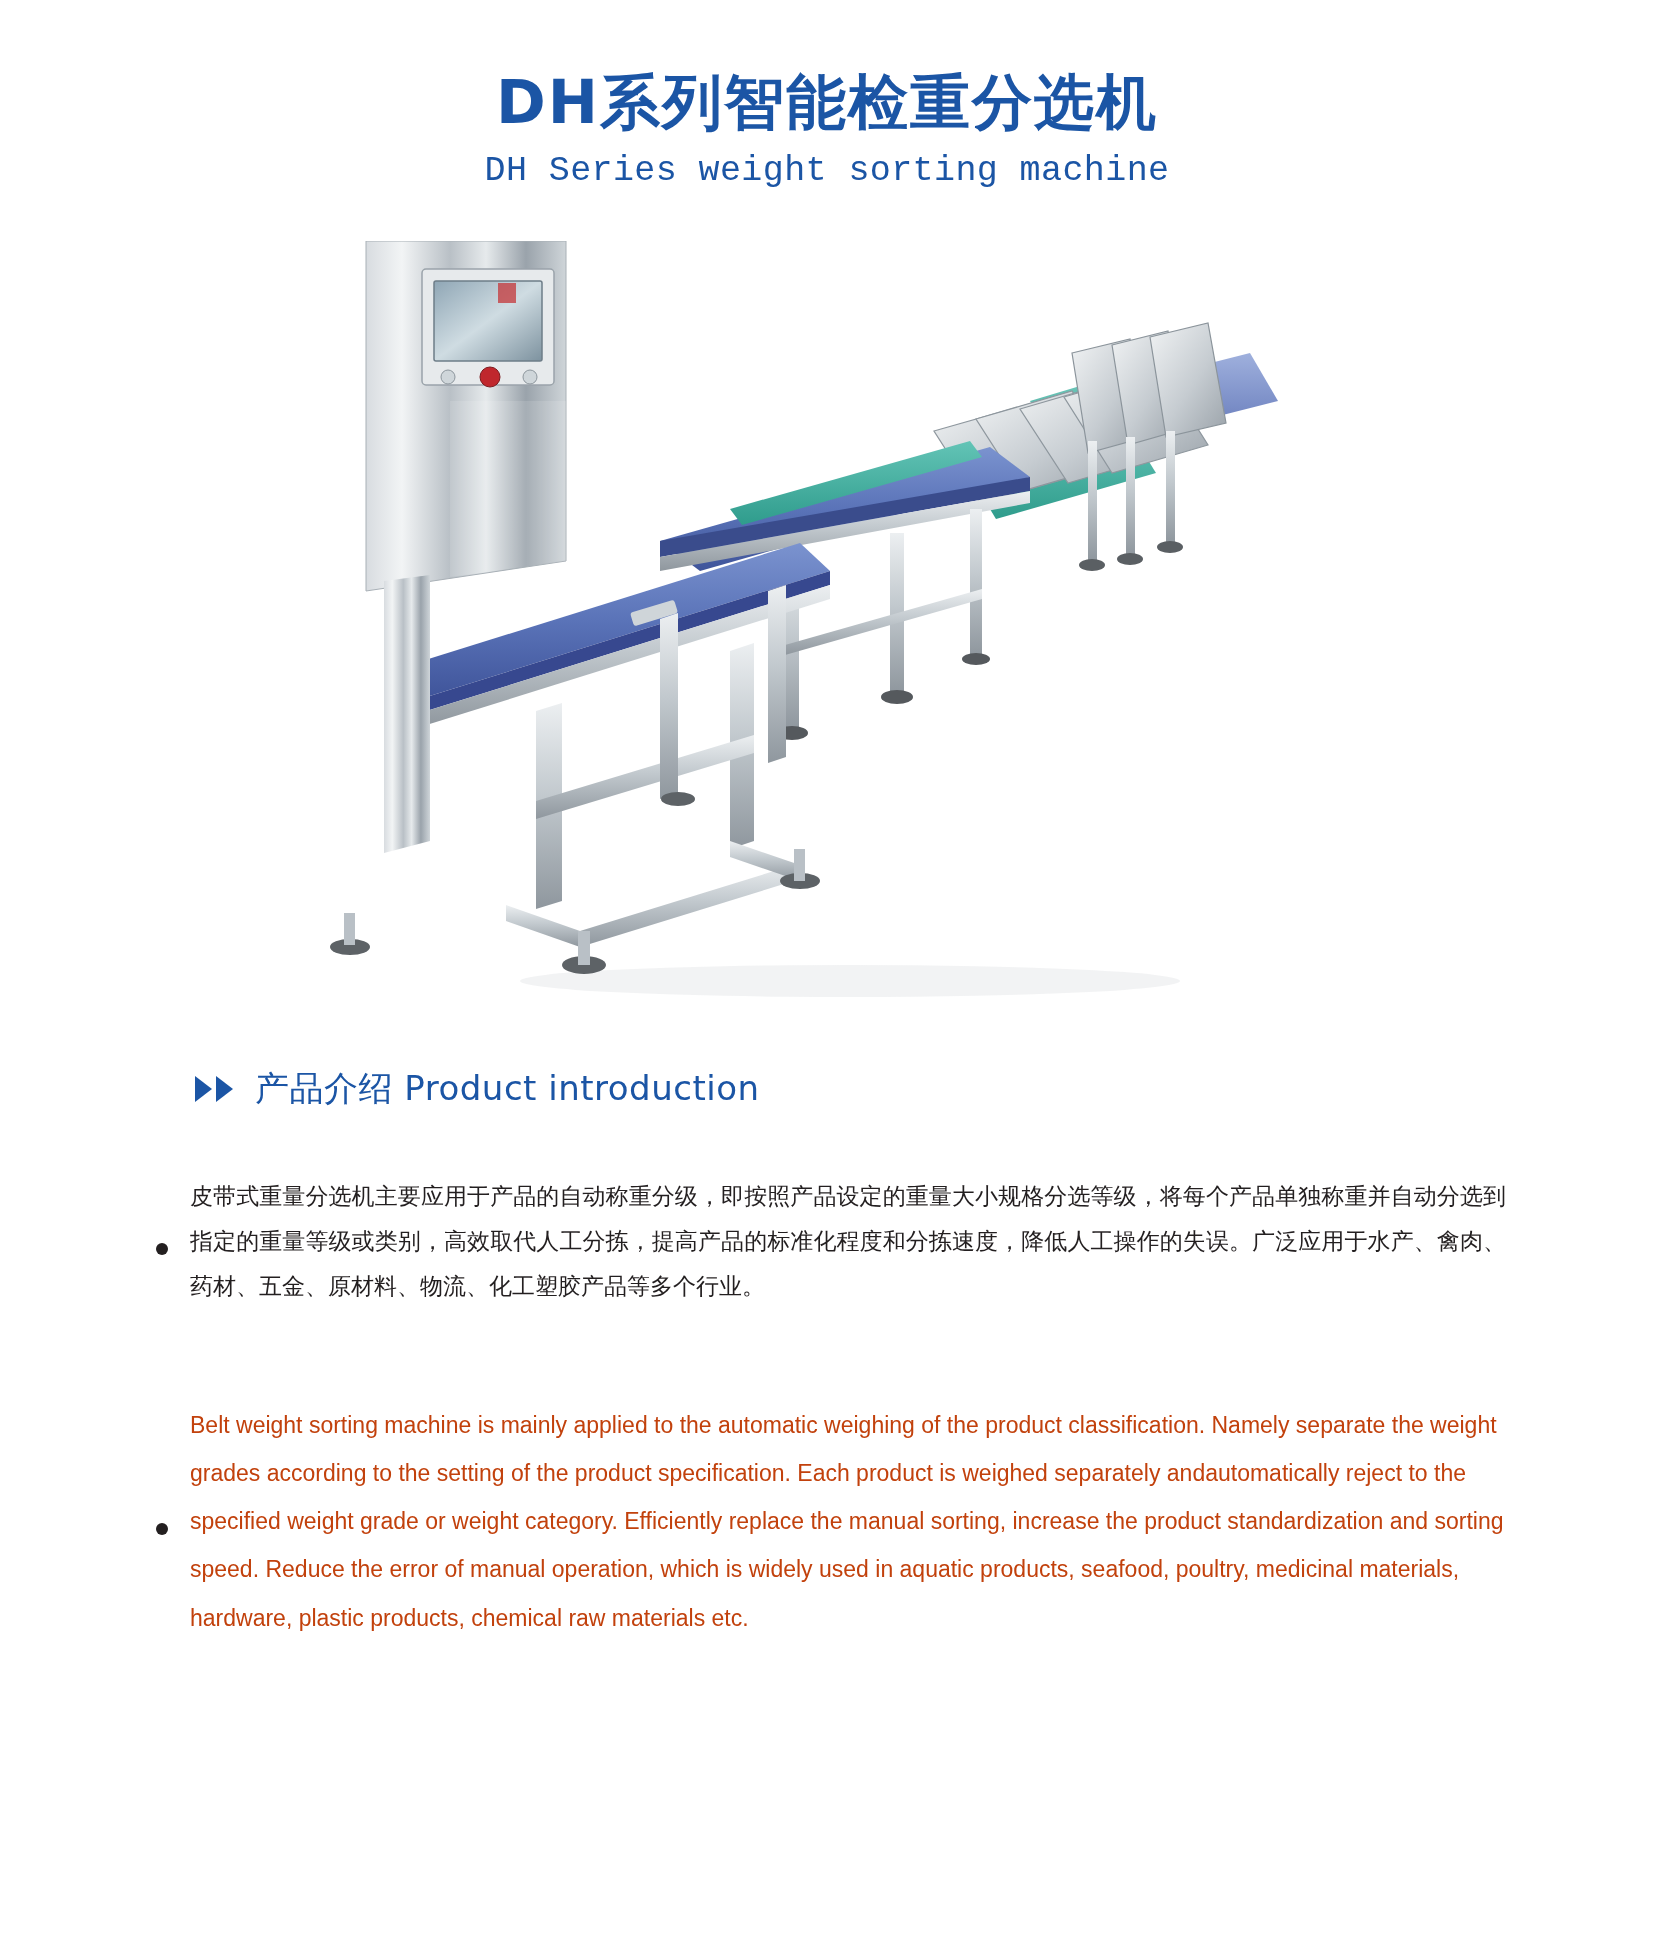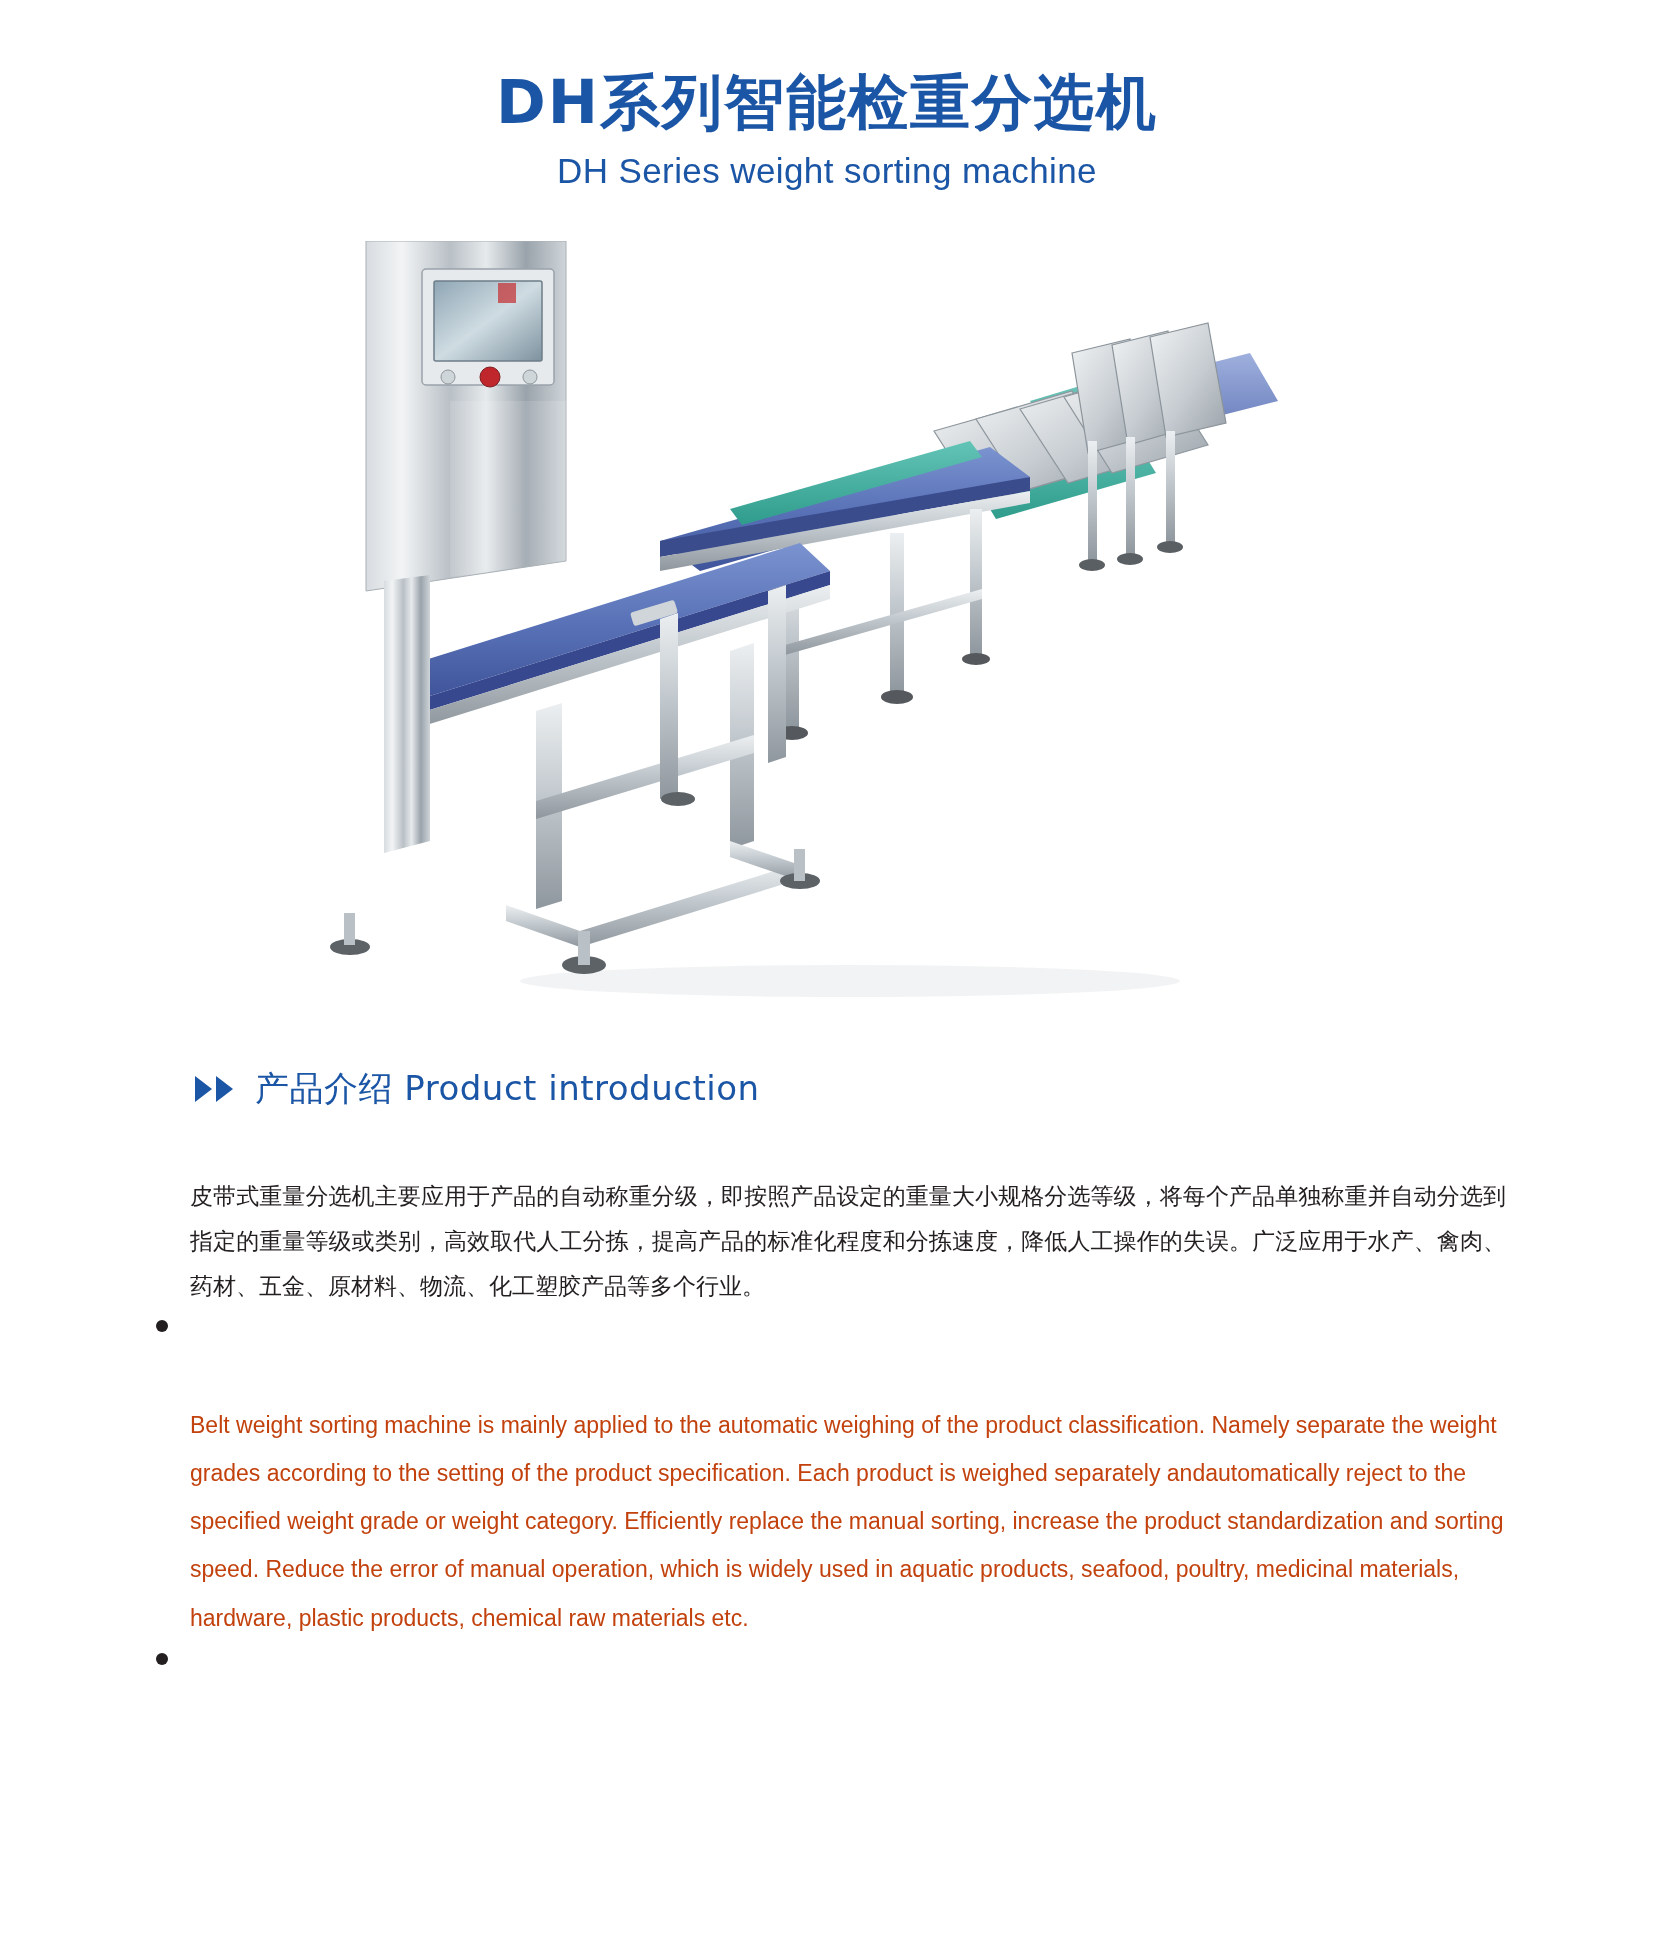--- a/index.html
+++ b/index.html
@@ -34,21 +34,21 @@
     color: #1b55a5;
     letter-spacing: 2px;
     line-height: 1.15;
     font-family: "DejaVu Sans", "Liberation Sans", sans-serif;
   }
   .title-en {
     font-size: 35px;
     color: #1b55a5;
     margin-top: 14px;
     letter-spacing: 0.4px;
-    font-family: Liberation Sans, sans-serif;
+    font-family: Liberation Mono, monospace;
   }
 
   
   .photo-wrap {
     position: relative;
     width: 1654px;
     height: 790px;
     margin-top: 40px;
   }
   .machine {
@@ -86,21 +86,21 @@
     font-family: "DejaVu Sans", "Liberation Sans", sans-serif;
     letter-spacing: 0.5px;
   }
 
   
   .content {
     margin: 38px 148px 0 148px;
   }
   .bullet-row {
     display: flex;
-    align-items: flex-end;
+    align-items: center;
     margin-bottom: 46px;
   }
   .dot {
     flex: 0 0 auto;
     width: 12px;
     height: 12px;
     border-radius: 50%;
     background: #231f20;
     margin: 16px 22px 0 8px;
   }

